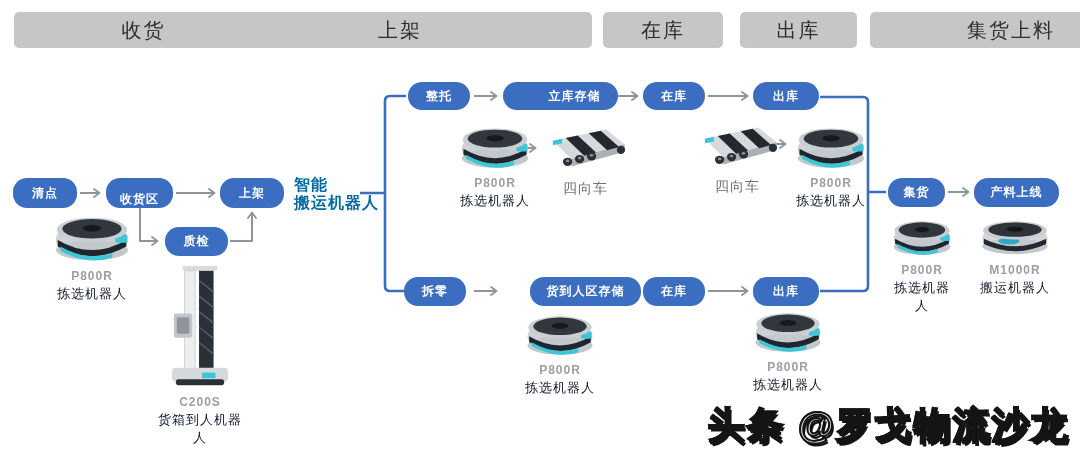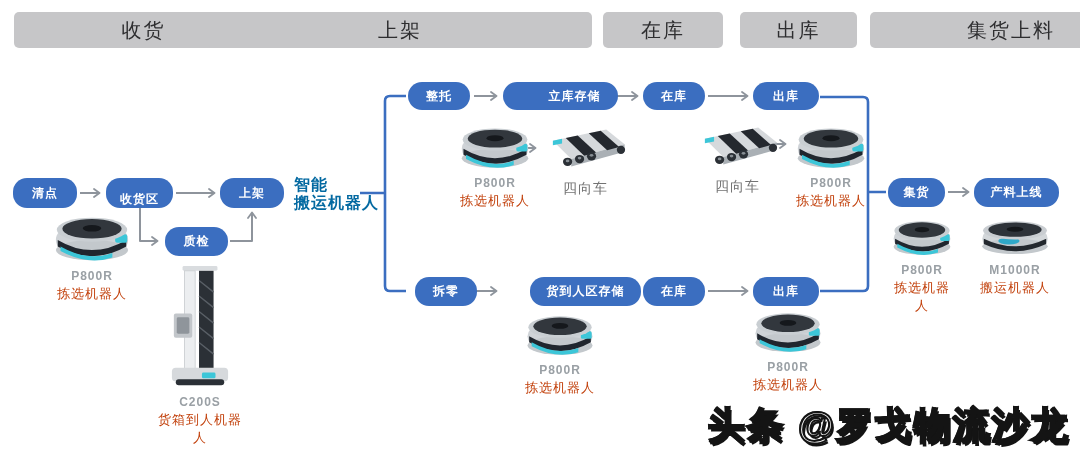--- a/index.html
+++ b/index.html
@@ -23,21 +23,21 @@
   .smart{
     position:absolute;left:294px;top:176px;color:#0369a1;font-weight:bold;
     font-size:16px;line-height:18px;letter-spacing:1px;
   }
   
   #wires{position:absolute;left:0;top:0;width:1080px;height:453px;}
   
   .robot{position:absolute;text-align:center;}
   .robot svg{display:block;margin:0 auto;}
   .bot-model{font-size:12px;font-weight:bold;color:#9aa0a5;letter-spacing:1px;margin-top:5px;}
-  .bot-type{font-size:13px;color:#c2410c;margin-top:2px;letter-spacing:1px;}
+  .bot-type{font-size:13px;color:#0f172a;margin-top:2px;letter-spacing:1px;}
   .bot-single{font-size:14px;color:#737373;margin-top:8px;letter-spacing:1px;}
   
   .watermark{
     position:absolute;right:10px;bottom:2px;font-size:37px;font-weight:bold;
     color:#ffffff;letter-spacing:2px;z-index:50;
     -webkit-text-stroke:2px #141414;
     text-shadow:2px 3px 0 #141414,-1px -1px 0 #141414;
     white-space:nowrap;
   }
 </style>
@@ -155,21 +155,21 @@
     </div>
   <div class="node" style="left:503px;top:82px;width:87px;height:28px;padding-left:28px;">
       <span>立库存储</span>
     </div>
   <div class="node" style="left:643px;top:82px;width:62px;height:28px;">
       <span>在库</span>
     </div>
   <div class="node" style="left:753px;top:82px;width:66px;height:28px;">
       <span>出库</span>
     </div>
-  <div class="node" style="left:415px;top:277px;width:62px;height:29px;">
+  <div class="node" style="left:404px;top:277px;width:62px;height:29px;">
       <span>拆零</span>
     </div>
   <div class="node" style="left:530px;top:277px;width:111px;height:29px;">
       <span>货到人区存储</span>
     </div>
   <div class="node" style="left:643px;top:277px;width:62px;height:29px;">
       <span>在库</span>
     </div>
   <div class="node" style="left:753px;top:277px;width:66px;height:29px;">
       <span>出库</span>

